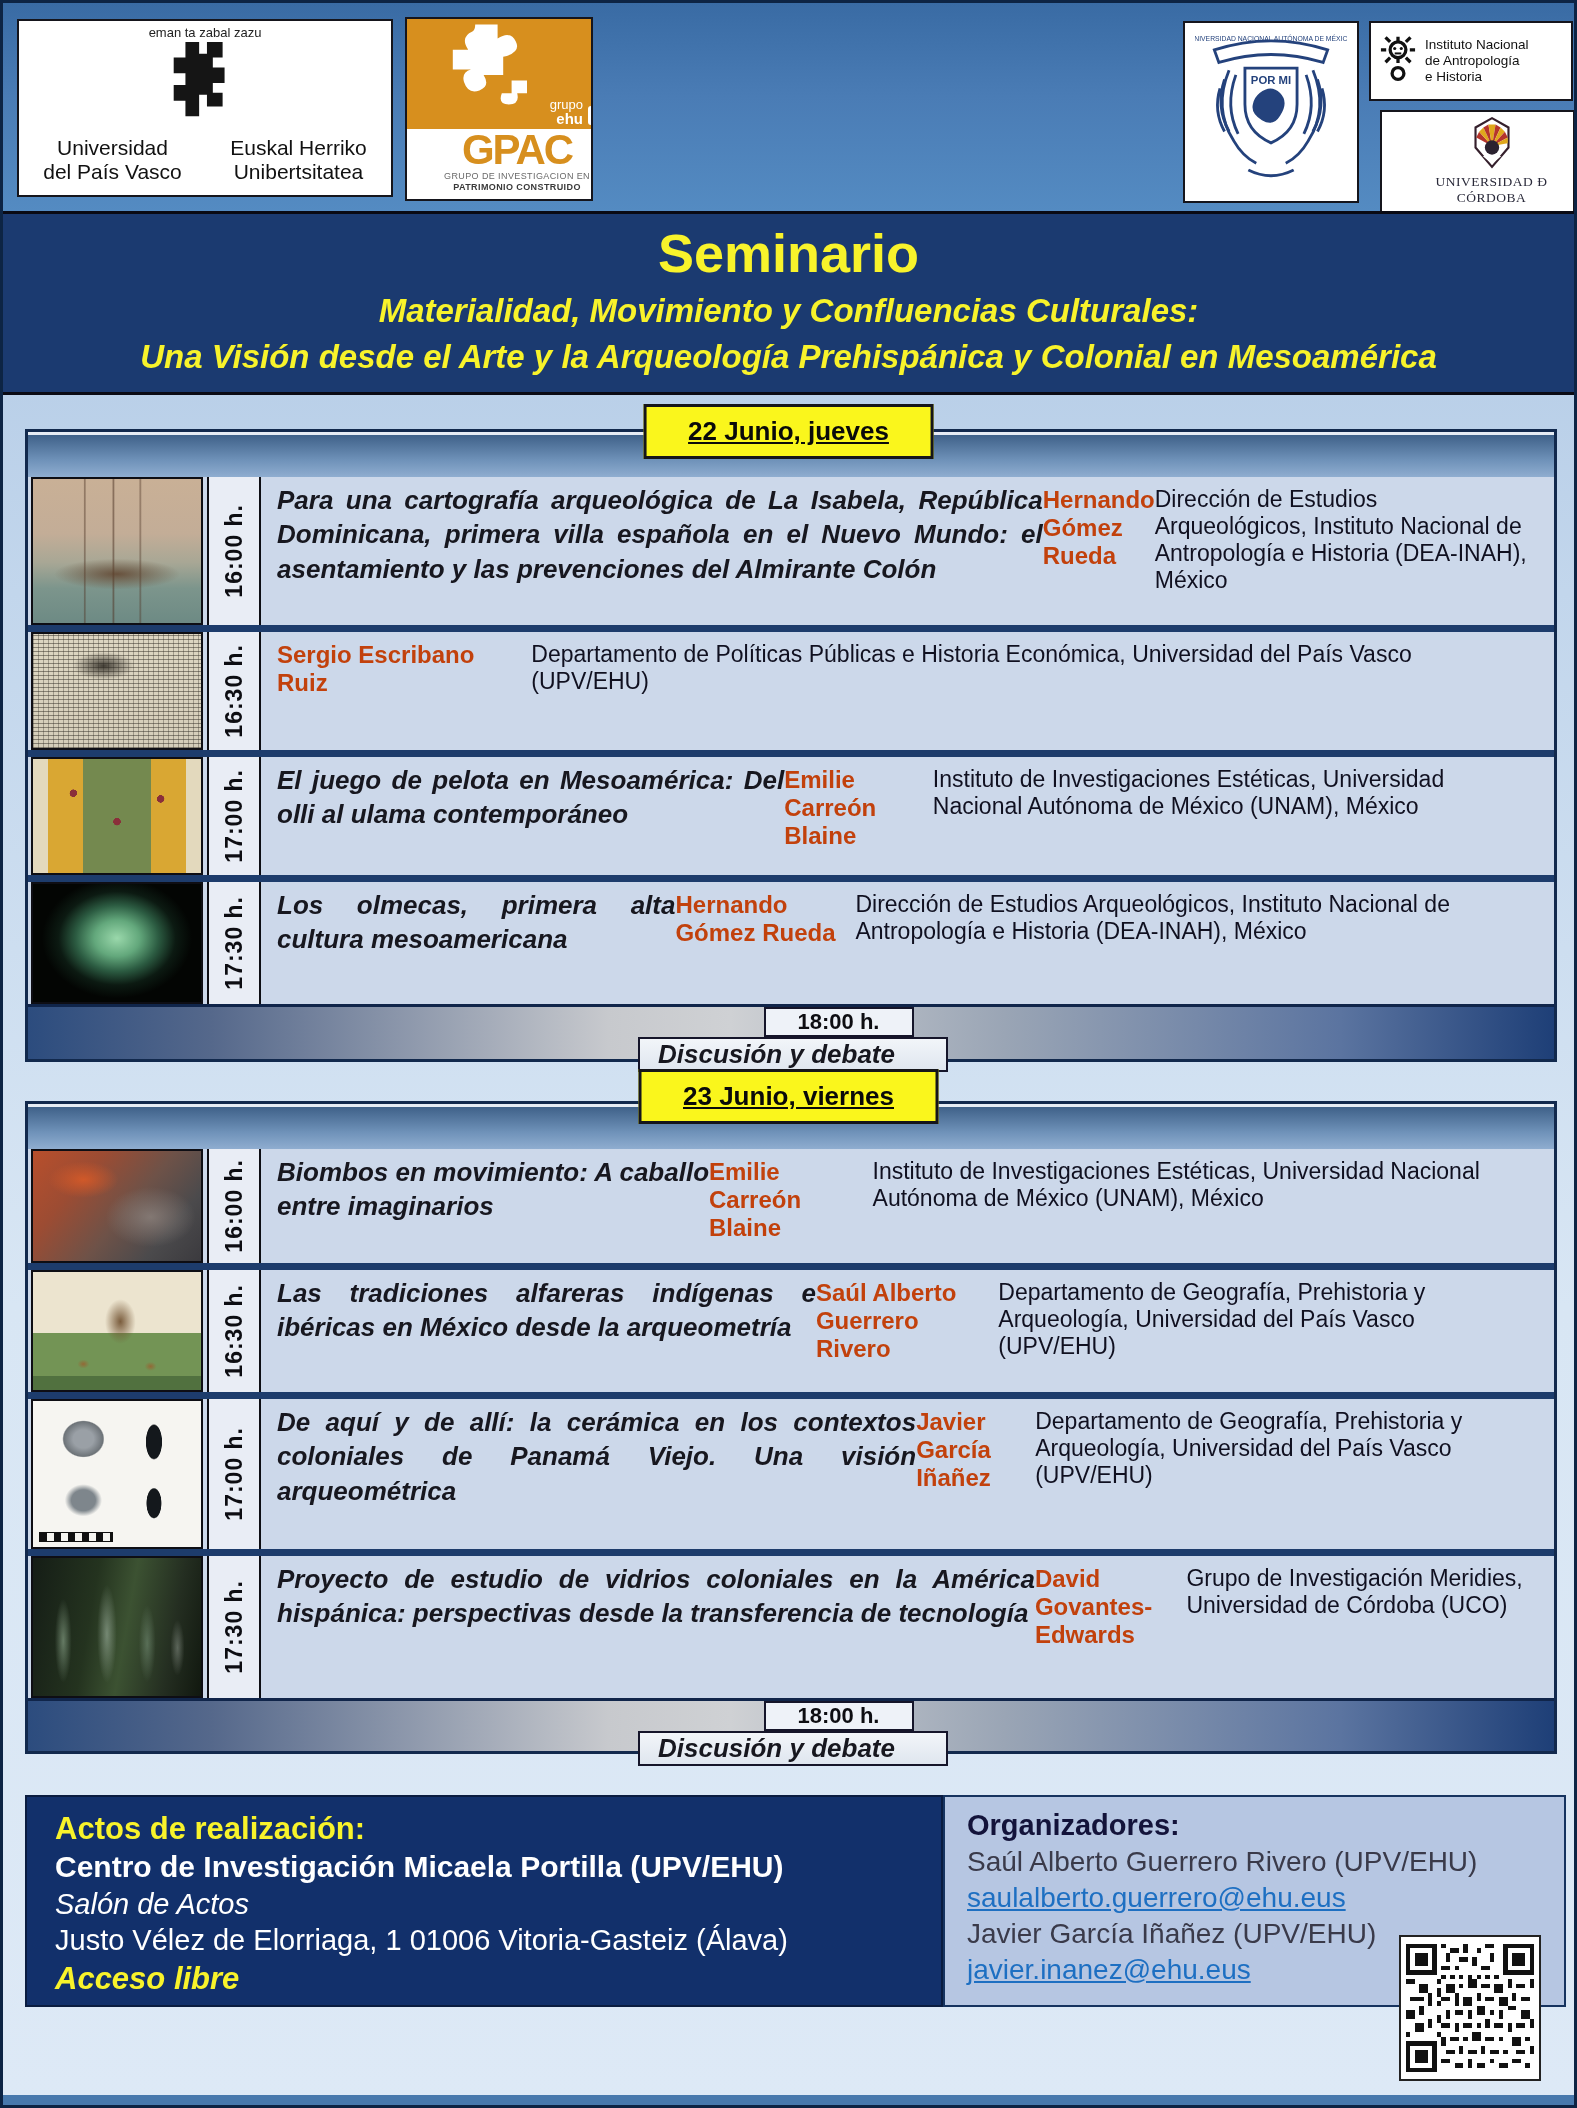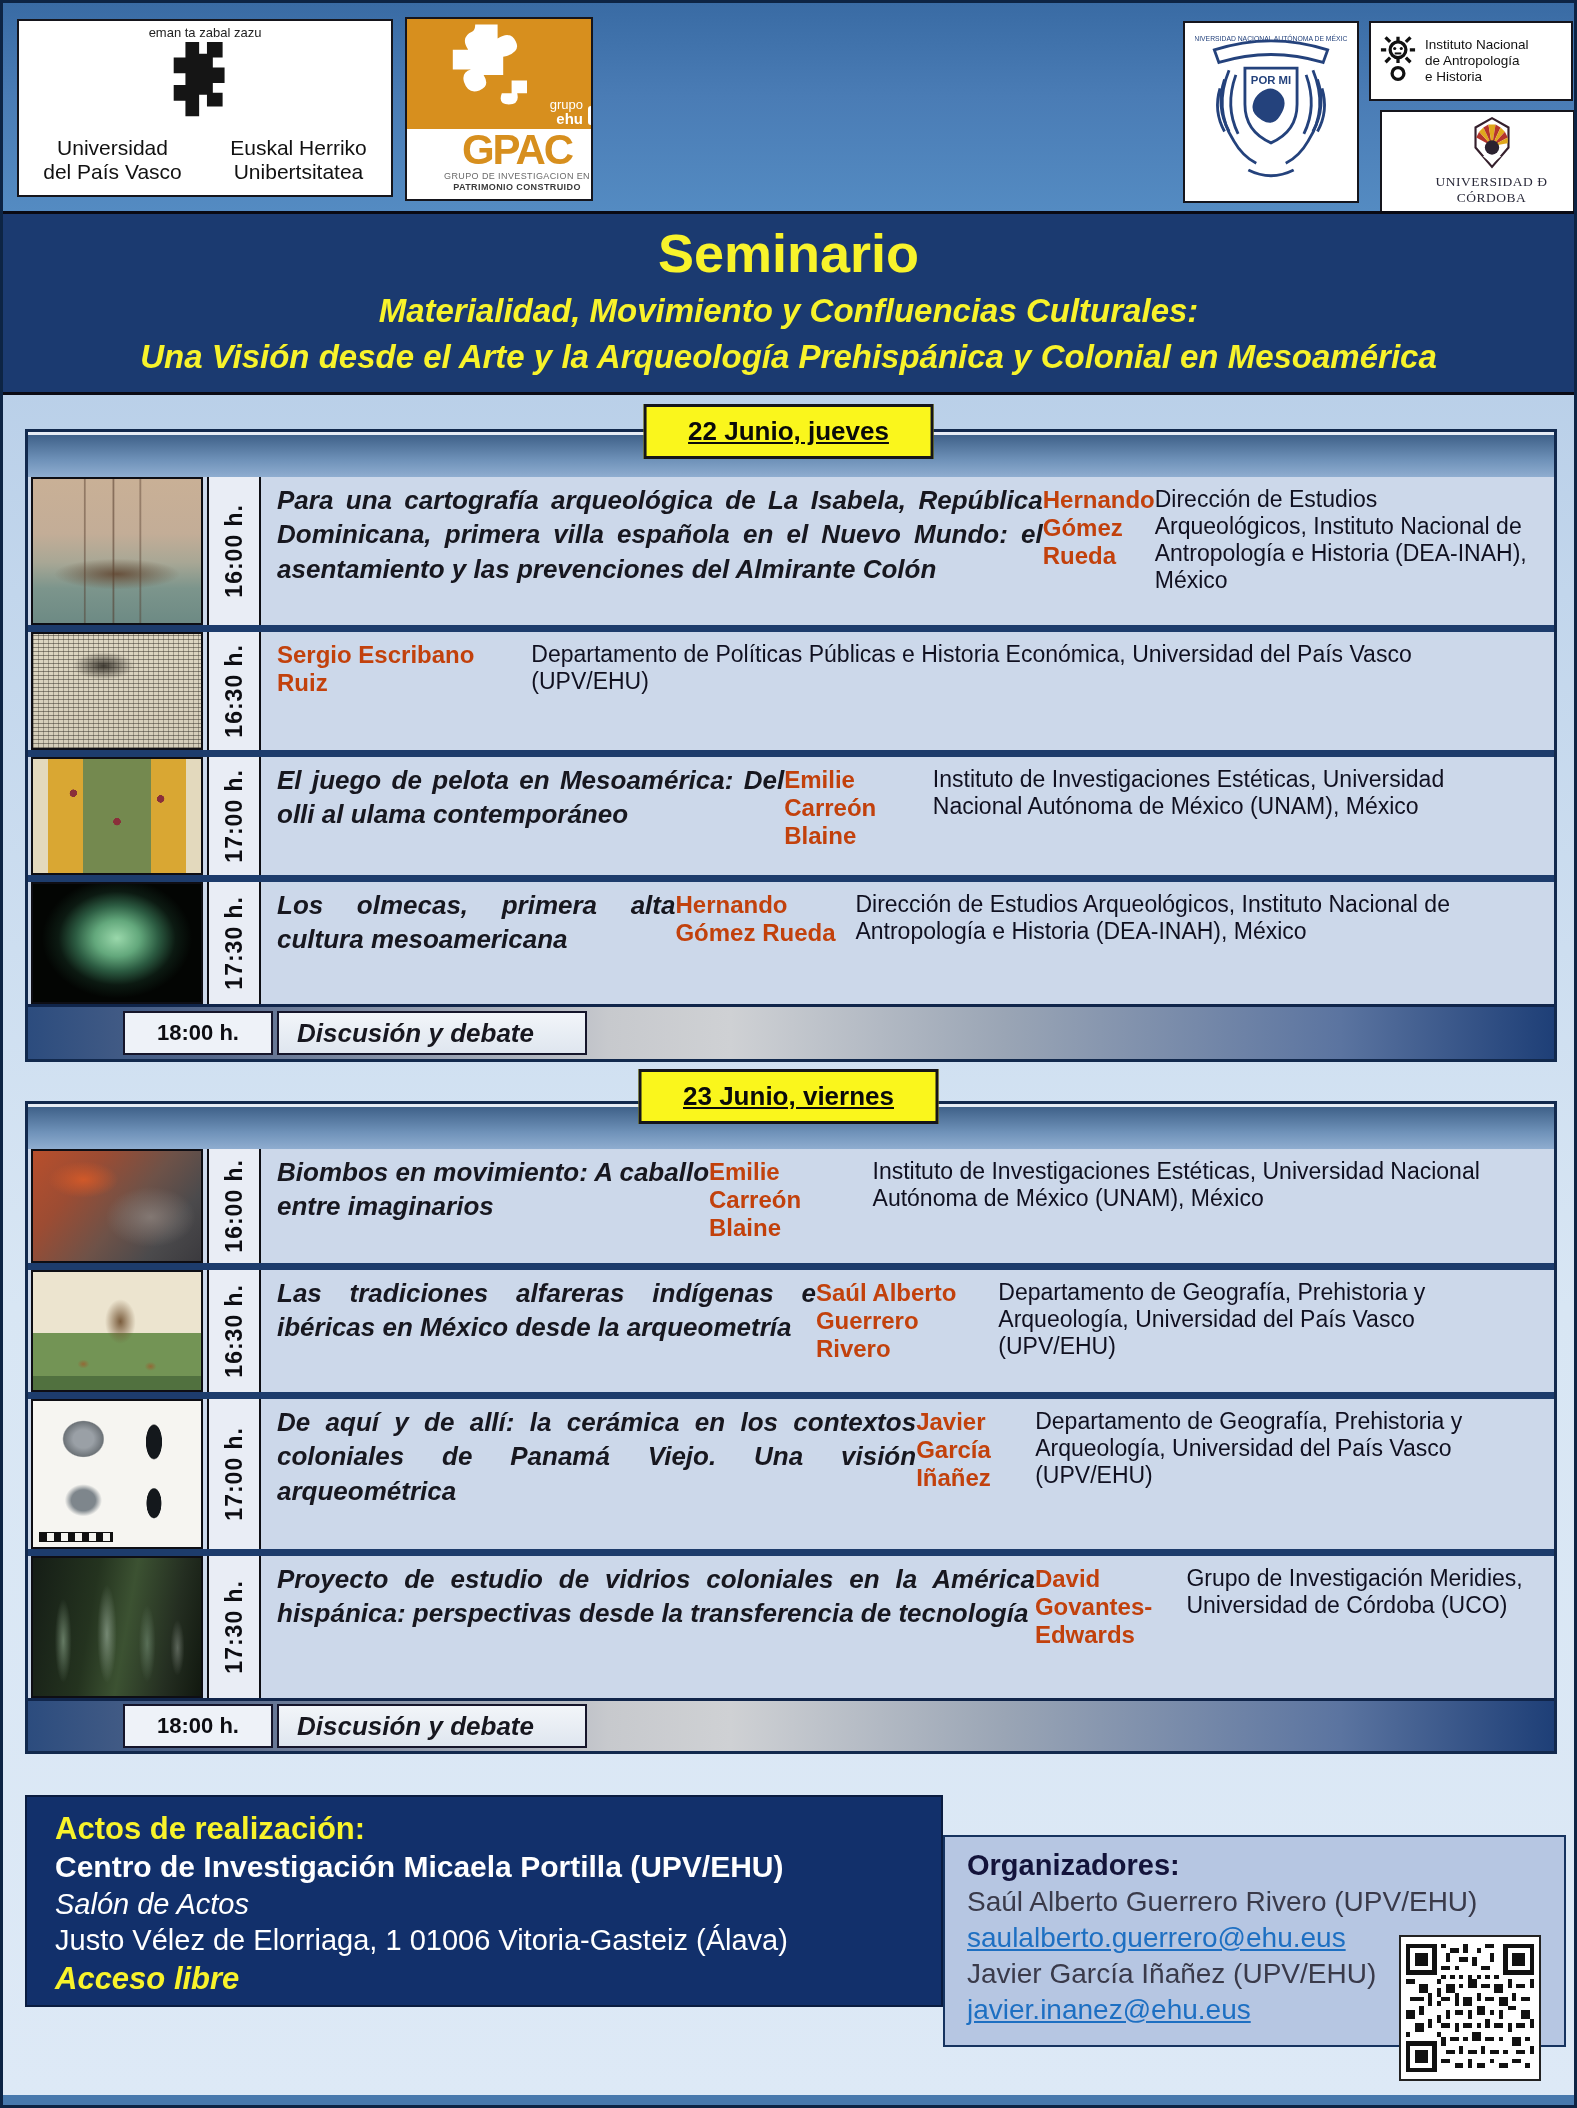--- a/index.html
+++ b/index.html
@@ -56,21 +56,21 @@
   .h114{min-height:114px;} .h150{min-height:150px;} .h142{min-height:142px;}
   .thumb{flex:none;width:172px;margin-left:3px;border:2px solid #0e0e14;position:relative;box-sizing:border-box;}
   .timecell{flex:none;width:50px;margin-left:4px;border-left:2px solid #0e0e14;border-right:2px solid #0e0e14;
     background:#e9edf5;display:flex;align-items:center;justify-content:center;}
   .vtime{writing-mode:vertical-rl;transform:rotate(180deg);font-size:23px;font-weight:bold;color:#0d0d12;letter-spacing:1px;}
   .scontent{flex:1;display:flex;flex-direction:row;justify-content:center;padding:6px 20px 6px 16px;}
   .s-title{font-size:26px;font-weight:bold;font-style:italic;color:#17171f;line-height:1.32;text-align:justify;}
   .s-speaker{font-size:24px;font-weight:bold;color:#c2410c;margin-top:3px;}
   .s-affil{font-size:23px;color:#101020;margin-top:3px;}
   .closing{border-top:3px solid #10254a;display:flex;align-items:center;
-    background:linear-gradient(90deg,#2c4c7e 0%,#55688b 12%,#c7c9cd 38%,#cfd1d4 46%,#9aa5b5 64%,#5b74a0 86%,#1e3f77 100%);}
+    background:linear-gradient(90deg,#2c4c7e 0%,#55688b 12%,#c7c9cd 38%,#cfd1d4 46%,#9aa5b5 64%,#5b74a0 86%,#1e3f77 100%);flex-direction:column;}
   .b1 .closing{height:52px;} .b2 .closing{height:50px;}
   .time-box{margin-left:95px;width:146px;height:40px;background:#eef2f8;border:2px solid #15152a;
     display:flex;align-items:center;justify-content:center;font-size:22px;font-weight:bold;color:#0d0d12;}
   .label-box{margin-left:4px;height:40px;background:linear-gradient(#f2f5f9,#dfe6ef);border:2px solid #15152a;
     display:flex;align-items:center;padding:0 18px;font-size:26px;font-weight:bold;font-style:italic;color:#17171f;min-width:270px;}
   
   .t-ships{background:
     radial-gradient(90px 22px at 50% 66%,rgba(93,62,40,.8),rgba(93,62,40,0) 70%),
     linear-gradient(90deg,transparent 30%,rgba(80,55,40,.55) 30.8%,transparent 31.8%),
     linear-gradient(90deg,transparent 47%,rgba(80,55,40,.6) 47.8%,transparent 48.8%),
@@ -111,21 +111,21 @@
     linear-gradient(100deg,#151d16 0%,#24331f 35%,#3c5232 55%,#242e21 80%,#11180f 100%);}
   
   .loc-box{position:absolute;left:22px;top:1792px;width:918px;height:212px;box-sizing:border-box;
     background:#12306b;border:2px solid #0a1c40;padding:12px 28px;color:#fff;line-height:1.26;}
   .loc-heading{color:#f8f32b;font-size:31px;font-weight:bold;}
   .loc-venue{font-size:30px;font-weight:bold;}
   .loc-room{font-size:29px;font-style:italic;}
   .loc-address{font-size:29px;}
   .loc-access{color:#f8f32b;font-size:31px;font-weight:bold;font-style:italic;}
   .org-box{position:absolute;left:940px;top:1792px;width:623px;height:212px;box-sizing:border-box;
-    background:#b6c6e2;border:2px solid #16335f;padding:10px 22px;line-height:1.28;margin-top:40px;}
+    background:#b6c6e2;border:2px solid #16335f;padding:10px 22px;line-height:1.28;}
   .org-heading{font-size:29px;font-weight:bold;color:#13133a;}
   .org-name{font-size:28px;color:#3a3a4a;}
   .org-email{font-size:28px;color:#1d6fc2;text-decoration:underline;display:inline-block;}
   .qr{position:absolute;left:1396px;top:1932px;width:142px;height:146px;background:#fff;border:2px solid #222;box-sizing:border-box;padding:5px;}
   .qr svg{width:100%;height:100%;}
   .bottom-bar{position:absolute;left:0;top:2092px;width:100%;height:16px;background:#4879ad;}
 </style>
 </head>
 <body>
 

